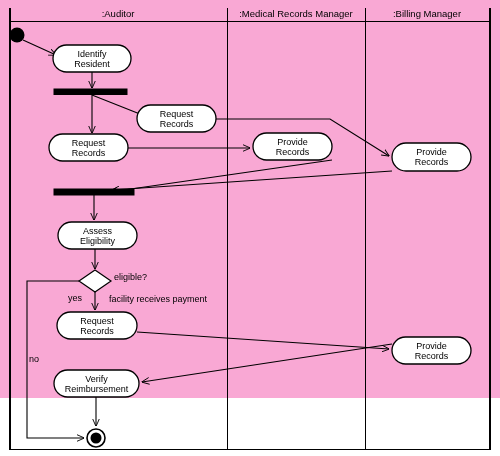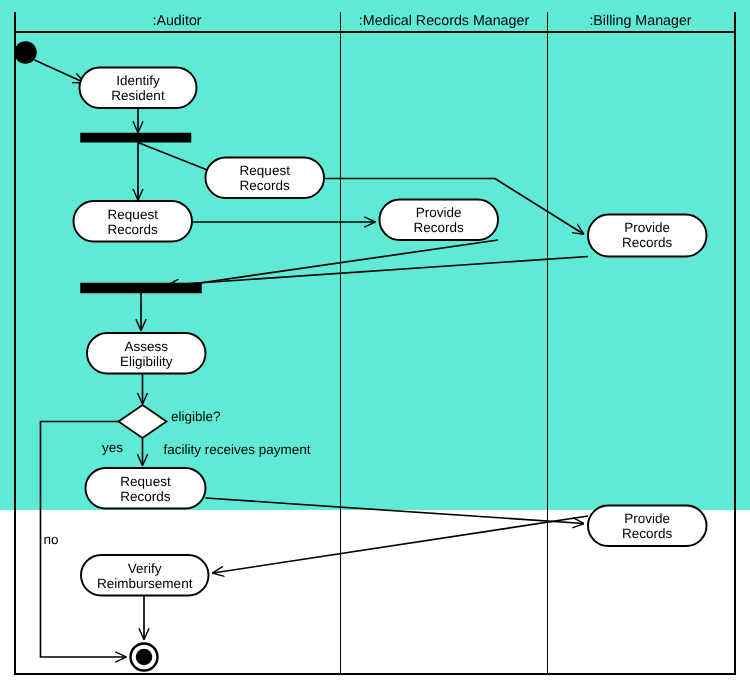--- a/index.html
+++ b/index.html
@@ -9,22 +9,22 @@
   }
   body {
     width: 500px;
     height: 456px;
     font-family: "Liberation Sans", sans-serif;
     overflow: hidden;
   }
   #diagram-root {
     position: relative;
     width: 500px;
-    height: 340px;
-    background: #5eead4;
+    height: 398px;
+    background: #f9a8d4;
     text-align: right;
   }
   svg#activity-diagram {
     display: block;
     width: 500px;
     height: 456px;
   }
   .lane-title {
     font-family: "Liberation Sans", sans-serif;
     font-size: 9.5px;

